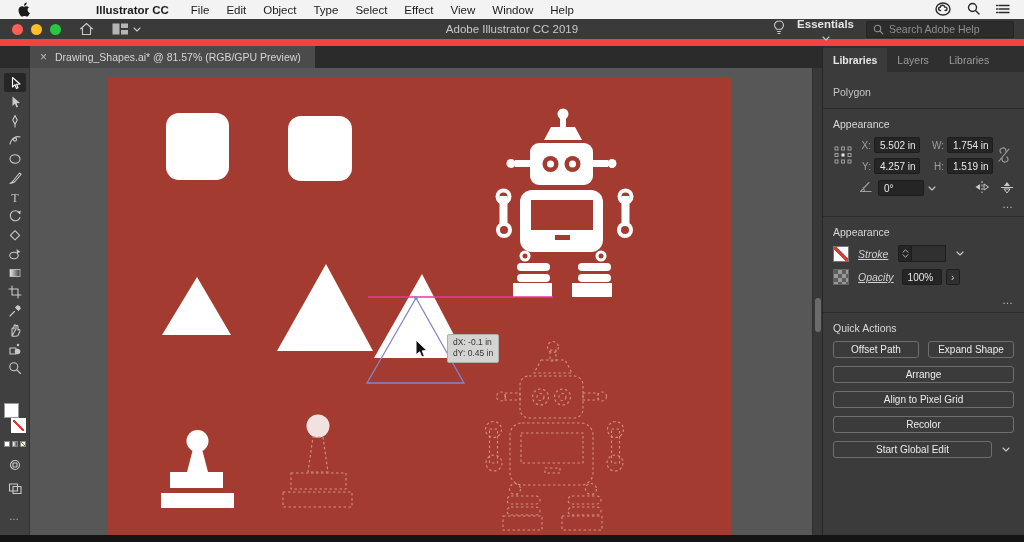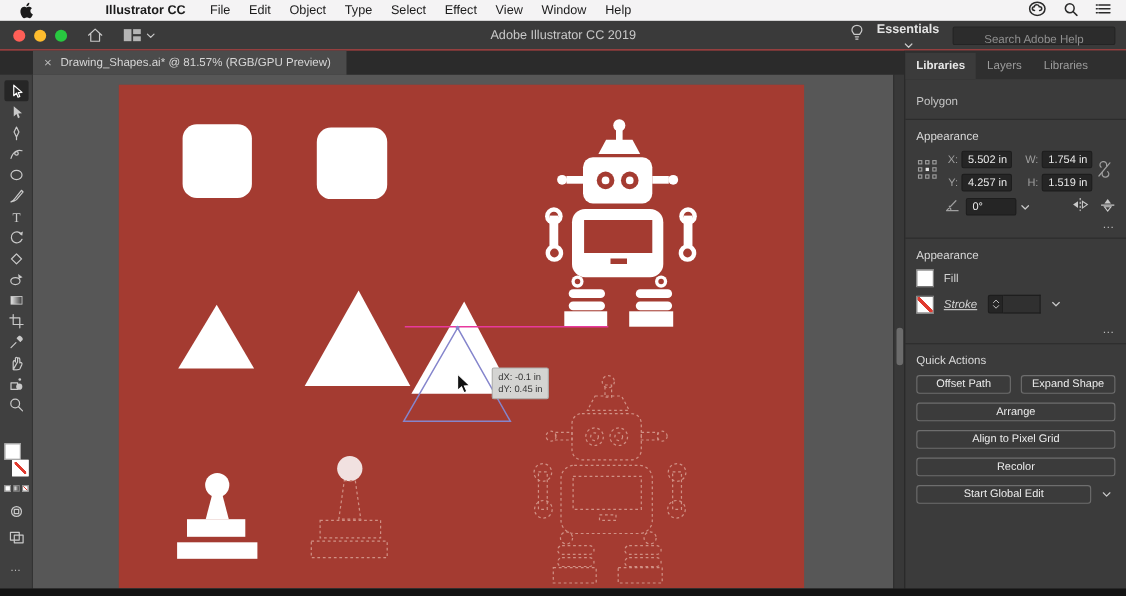--- a/index.html
+++ b/index.html
@@ -11,30 +11,30 @@
   .menubar { position:absolute; top:0; left:0; width:1024px; height:19px; background:#f4f3f4;
              display:flex; align-items:center; color:#1b1b1b; font-size:11.5px; }
   .menubar .apple { margin-left:18px; display:flex; align-items:center; }
   .menubar .appname { font-weight:bold; margin-left:22px;padding-left:43px; }
   .menubar .mitem { margin-left:0; }
   .menu-items { display:flex; gap:17px; margin-left:22px; }
   .menubar-right { margin-left:auto; display:flex; align-items:center; gap:16px; margin-right:14px; }
 
   
   .titlebar { position:absolute; top:19px; left:0; width:1024px; height:27px; background:#3a3a3a;
-              border-bottom:1px solid #ef4444; display:flex; align-items:center; color:#cfcfcf; }
+              border-bottom:7px solid #ef4444; display:flex; align-items:center; color:#cfcfcf; }
   .traffic { display:flex; gap:8px; margin-left:12px; }
   .tl { width:11px; height:11px; border-radius:50%; }
   .tl.red{ background:#ff5f57; } .tl.yellow{ background:#febc2e; } .tl.green{ background:#28c840; }
   .tb-icon { margin-left:18px; display:flex; align-items:center; gap:4px; }
   .tb-title { position:absolute; left:0; right:0; text-align:center; font-size:11.5px; color:#c9c9c9; pointer-events:none; }
   .tb-right { margin-left:auto; display:flex; align-items:center; gap:12px; margin-right:10px; }
   .workspace { display:flex; align-items:center; gap:6px; font-size:11.5px; font-weight:bold; color:#e4e4e4;flex-direction:column; }
   .searchbox { width:148px; height:17px; background:#2c2c2c; border:1px solid #242424; border-radius:2px;
-               display:flex; align-items:center; gap:5px; padding:0 6px; color:#8f8f8f; font-size:10.5px;flex-direction:column; }
+               display:flex; align-items:center; gap:5px; padding:0 6px; color:#8f8f8f; font-size:10.5px; }
 
   
   .tabstrip { position:absolute; top:46px; left:0; width:822px; height:22px; background:#2b2b2b; }
   .doc-tab { position:absolute; left:30px; top:0; height:22px; background:#4b4b4b; color:#d6d6d6;
              font-size:10.5px; display:flex; align-items:center; gap:8px; padding:0 14px 0 10px; }
   .doc-tab .close { color:#bdbdbd; font-size:12px; line-height:1; }
 
   
   .toolbar { position:absolute; top:68px; left:0; width:30px; height:467px; background:#404040;
              border-right:1px solid #333; display:flex; flex-direction:column; align-items:center; padding-top:5px; }
@@ -523,43 +523,45 @@
                 <polygon points="4,8 10,8 7,12" fill="none" stroke="#c9c9c9" stroke-width="1"></polygon>
               </svg>
           </span>
         </span>
       </div>
       <div class="sec-more">…</div>
       <div class="pdivider"></div>
 
       <div class="sec-h">Appearance</div>
       <div class="app-row">
-        <span class="swatch fill"></span>
-        <span class="app-label">Fill</span>
-      </div>
-      <div class="app-row">
         <span class="swatch stroke-none"></span>
         <span class="app-label link">Stroke</span>
         <span class="stroke-ctrls">
           <span class="stepper">
             <svg width="7" height="4" viewBox="0 0 8 5">
                 <path class="icon-stroke" d="M1 4 L4 1 L7 4"></path>
               </svg>
             <svg width="7" height="4" viewBox="0 0 8 5">
                 <path class="icon-stroke" d="M1 1 L4 4 L7 1"></path>
               </svg>
           </span>
           <span class="stroke-val"></span>
         </span>
         <span class="chev-btn" style="margin-left:6px">
           <svg width="8" height="5" viewBox="0 0 8 5">
               <path class="icon-stroke" d="M1 1 L4 4 L7 1"></path>
             </svg>
         </span>
       </div>
+      <div class="app-row">
+        <span class="swatch opacity"></span>
+        <span class="app-label link">Opacity</span>
+        <span class="t-box opacity-box">100%</span>
+        <span class="arrow-btn">›</span>
+      </div>
       <div class="sec-more">…</div>
       <div class="pdivider"></div>
 
       <div class="sec-h">Quick Actions</div>
       <div class="qa-row">
         <button class="qa-btn">Offset Path</button>
         <button class="qa-btn">Expand Shape</button>
       </div>
       <div class="qa-row">
         <button class="qa-btn">Arrange</button>

